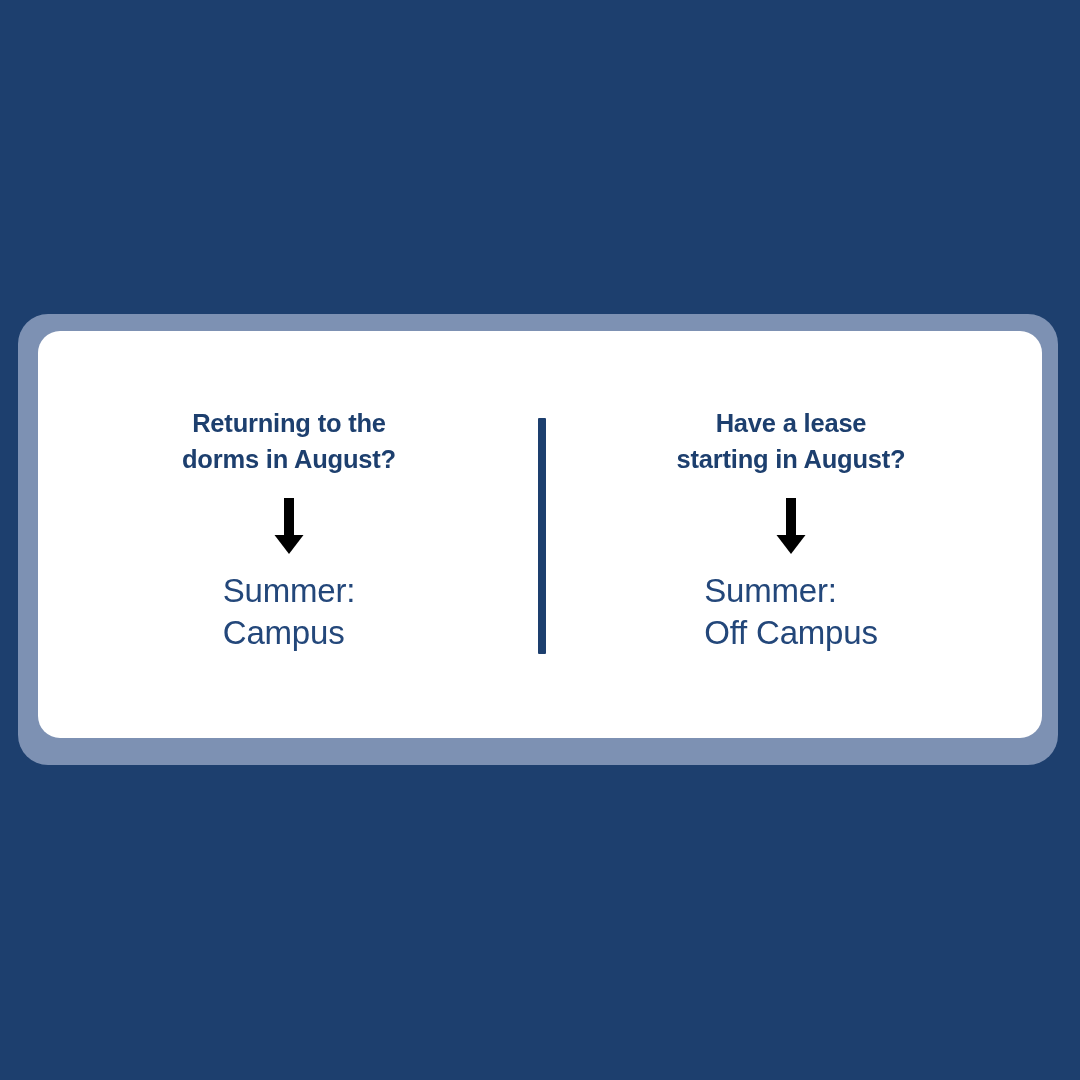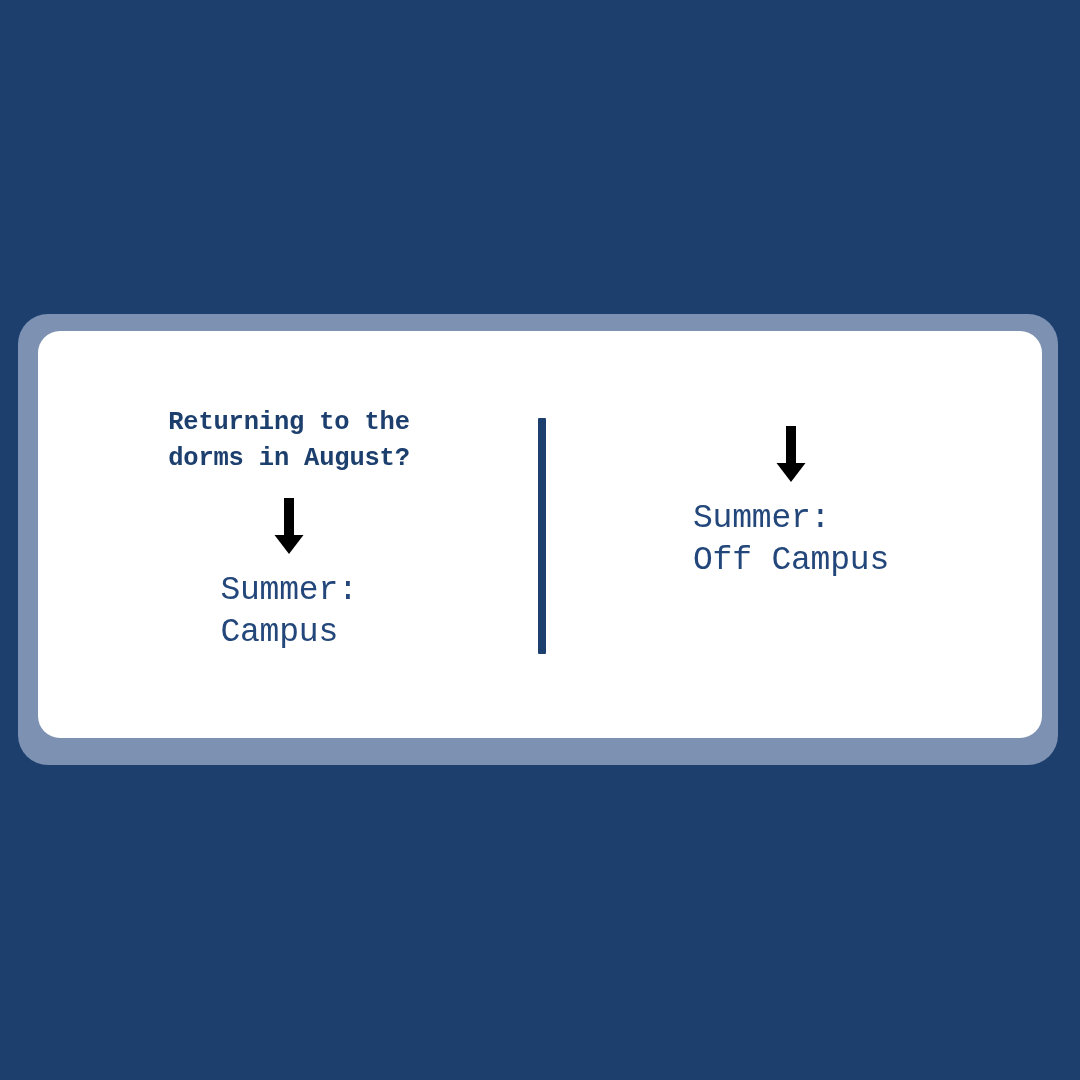--- a/index.html
+++ b/index.html
@@ -12,21 +12,20 @@
     overflow: hidden;
     font-family: "Liberation Sans", sans-serif;
     background: #1d3f6e;
   }
 
   #stage {
     position: relative;
     width: 950px;
     height: 1080px;
     background: #1d3f6e;
-    font-family: Liberation Mono, monospace;
   }
 
   
   .card-frame {
     position: absolute;
     left: 18px;
     top: 314px;
     width: 1040px;
     height: 451px;
     background: #7d91b3;
@@ -123,20 +122,22 @@
             <rect x="11" y="0" width="10" height="38" fill="#000000"></rect>
             <polygon points="1.5,37 30.5,37 16,56" fill="#000000"></polygon>
           </svg>
         </div>
 
         <div class="panel-result">Summer:
 Campus</div>
       </div>
 
       <div class="panel">
+        <div class="panel-heading">Have a lease
+starting in August?</div>
 
         <div class="arrow-wrap">
           <svg class="arrow-icon" width="32" height="56" viewBox="0 0 32 56">
             <rect x="11" y="0" width="10" height="38" fill="#000000"></rect>
             <polygon points="1.5,37 30.5,37 16,56" fill="#000000"></polygon>
           </svg>
         </div>
 
         <div class="panel-result">Summer:
 Off Campus</div>

